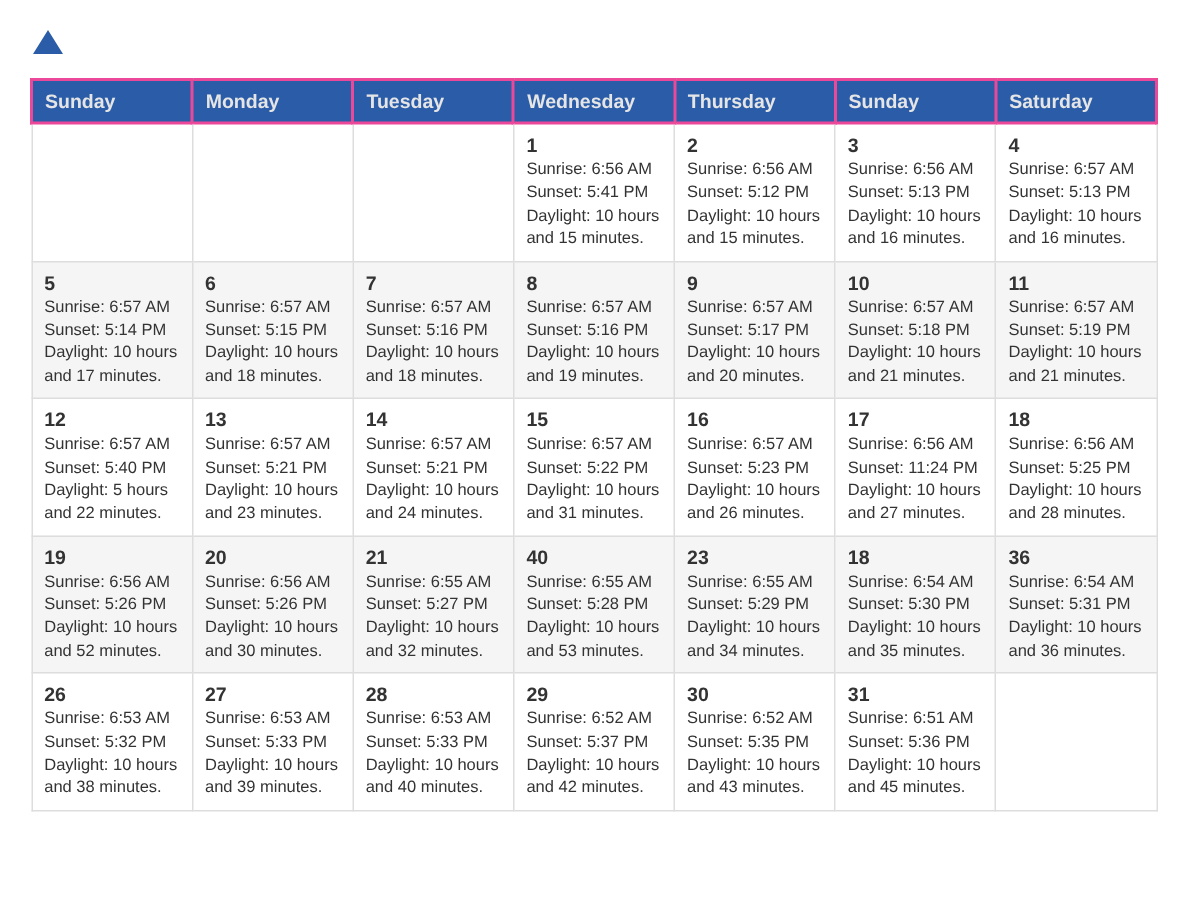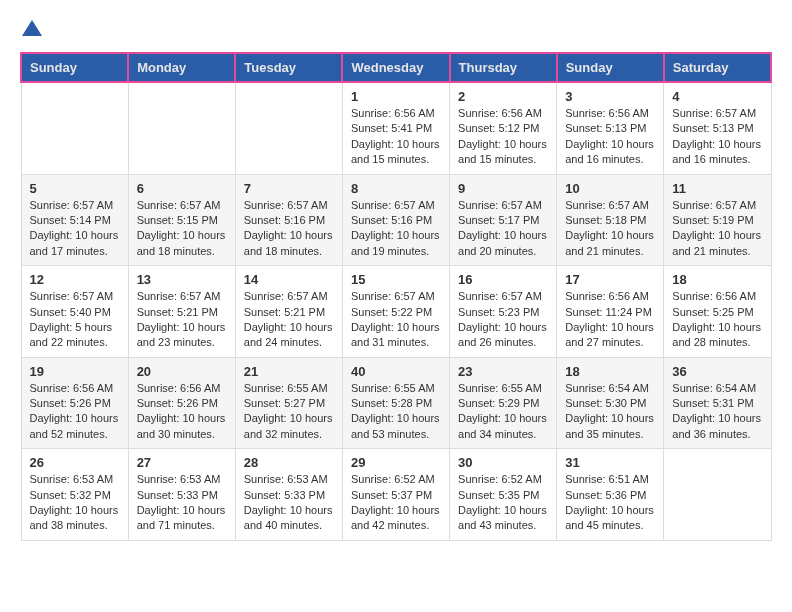--- a/index.html
+++ b/index.html
@@ -273,21 +273,21 @@
         <td>
           <span class="day-number">26</span>
           <div class="cell-text">Sunrise: 6:53 AM</div>
           <div class="cell-text">Sunset: 5:32 PM</div>
           <div class="cell-text">Daylight: 10 hours and 38 minutes.</div>
         </td>
         <td>
           <span class="day-number">27</span>
           <div class="cell-text">Sunrise: 6:53 AM</div>
           <div class="cell-text">Sunset: 5:33 PM</div>
-          <div class="cell-text">Daylight: 10 hours and 71 minutes.</div>
+          <div class="cell-text">Daylight: 10 hours and 39 minutes.</div>
         </td>
         <td>
           <span class="day-number">28</span>
           <div class="cell-text">Sunrise: 6:53 AM</div>
           <div class="cell-text">Sunset: 5:33 PM</div>
           <div class="cell-text">Daylight: 10 hours and 40 minutes.</div>
         </td>
         <td>
           <span class="day-number">29</span>
           <div class="cell-text">Sunrise: 6:52 AM</div>

